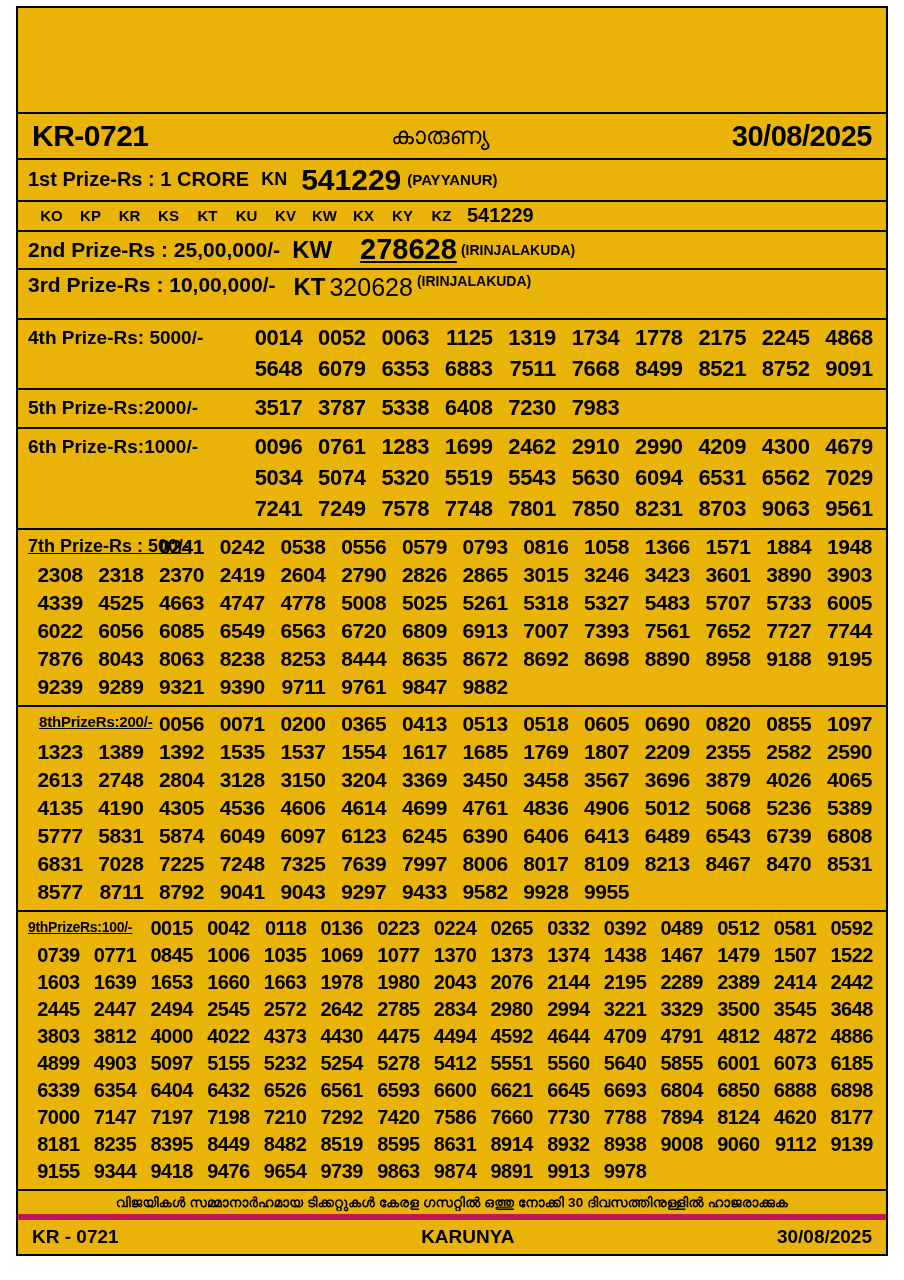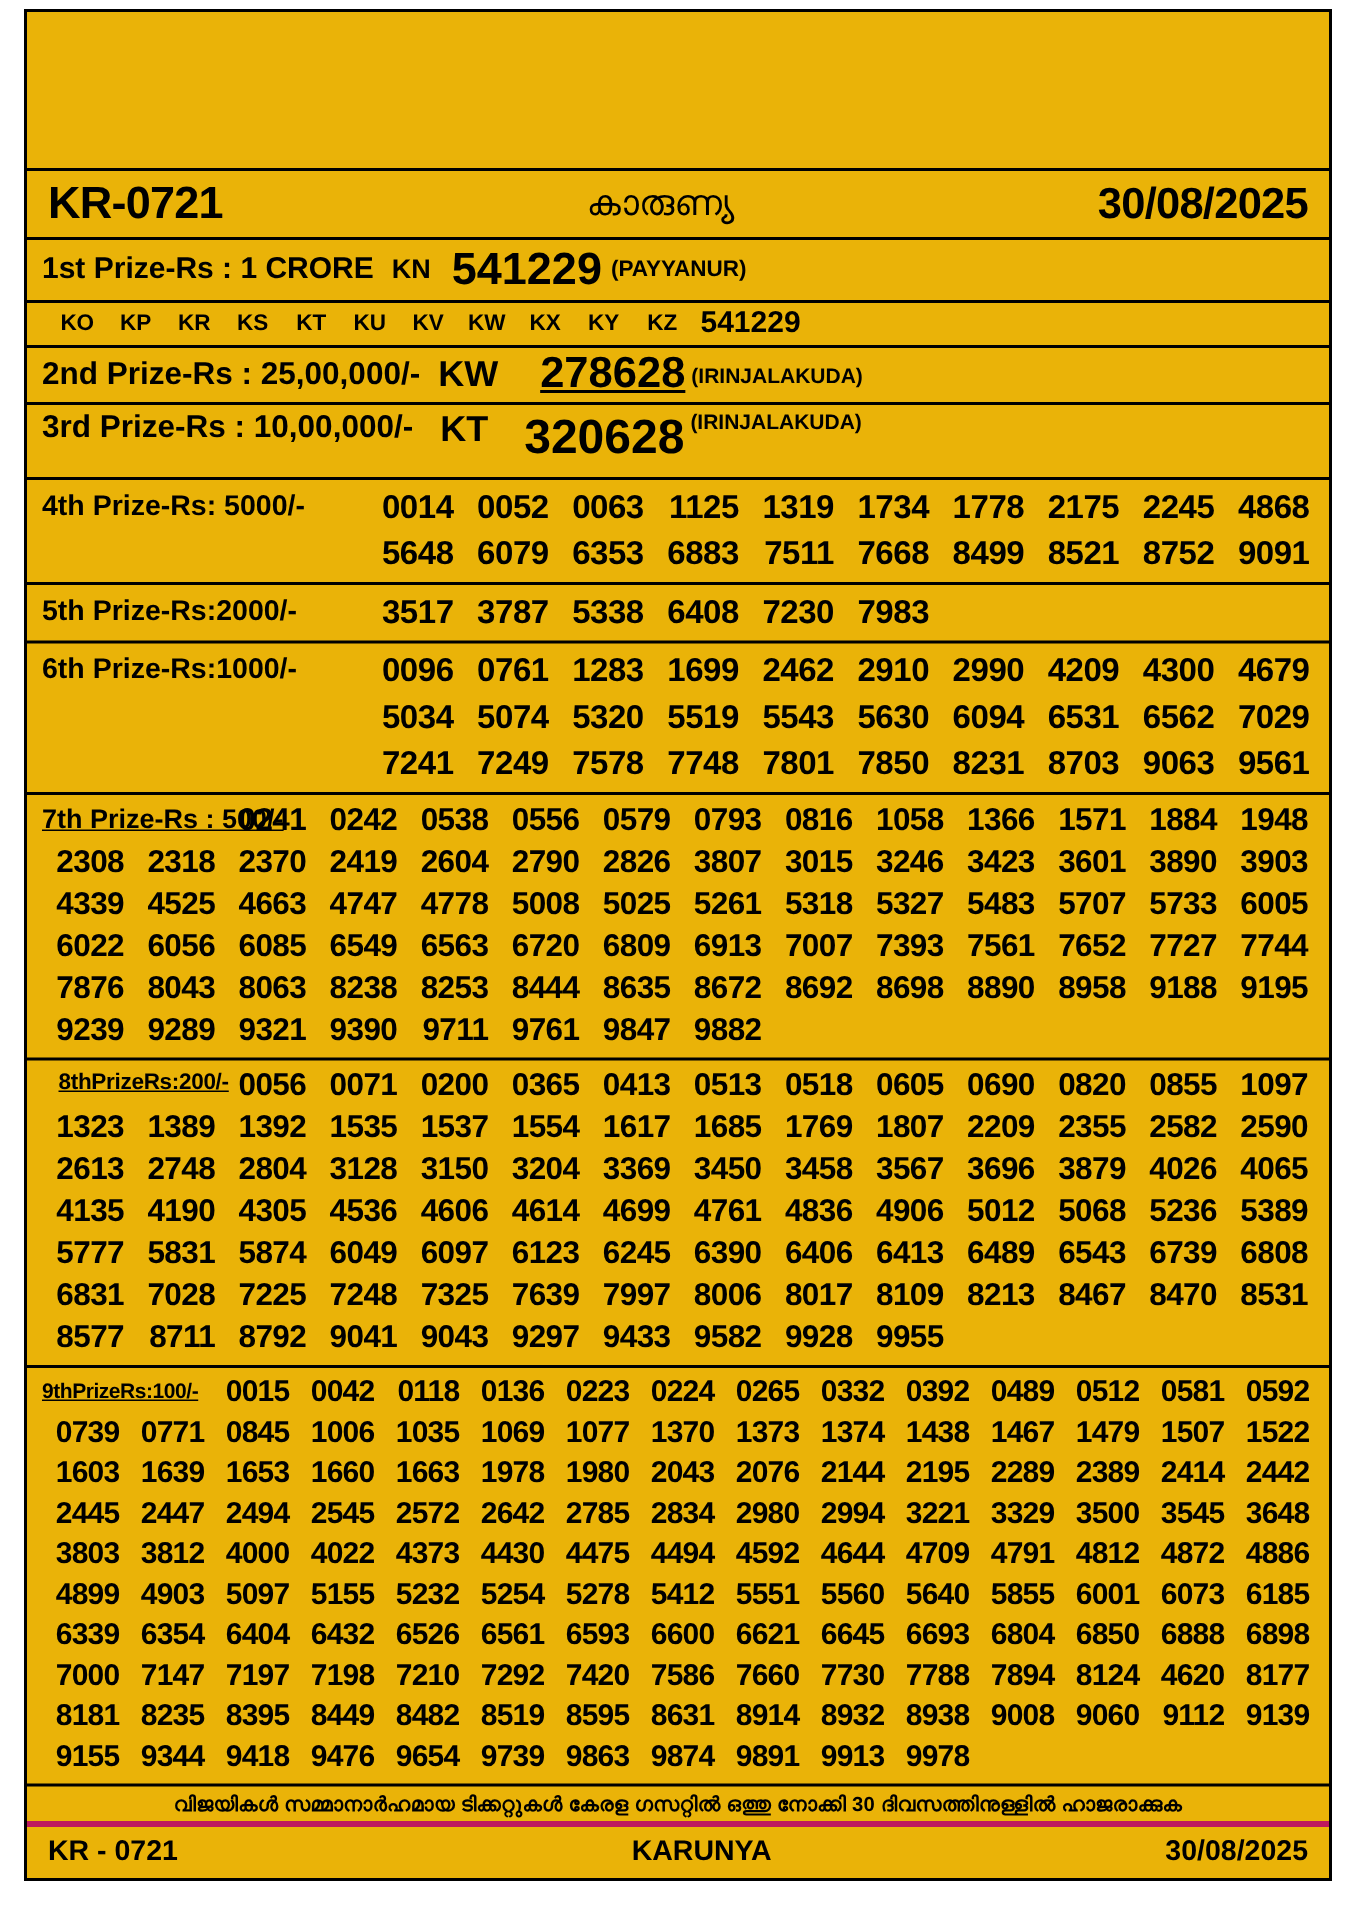--- a/index.html
+++ b/index.html
@@ -91,21 +91,21 @@
 
   .p2 { height: 38px; display: flex; align-items: center; }
   .p2 .lbl { font-size: 21px; }
   .p2 .series { font-size: 24px; font-weight: bold; margin-left: 12px; }
   .p2 .num { font-size: 29px; font-weight: bold; margin-left: 28px; text-decoration: underline; }
   .p2 .place { font-size: 14px; font-weight: bold; margin-left: 4px; }
 
   .p3 { height: 50px; display: flex; }
   .p3 .lbl { font-size: 21px; }
   .p3 .series { font-size: 24px; font-weight: bold; margin-left: 18px; }
-  .p3 .num { font-size: 32px; font-weight: bold; margin-left: 24px; }
+  .p3 .num { font-size: 25px; font-weight: normal; margin-left: 4px; }
   .p3 .place { font-size: 14px; font-weight: bold; margin-left: 4px; }
 
   
   .grid-band { display: flex; }
   .grid-band .gl {
     flex: 0 0 216px;
     font-size: 19px;
     font-weight: bold;
     padding-top: 4px;
   }
@@ -168,21 +168,21 @@
     padding: 4px 1px 2px 0;
     letter-spacing: -0.3px;
   }
 
   
   .note {
     text-align: center;
     font-size: 13.5px;
     font-weight: bold;
     padding: 4px 6px 3px;
-    border-bottom: 4px solid #be185d;
+    border-bottom: 6px solid #be185d;
     letter-spacing: 0.2px;
   }
 
   
   .footer {
     display: flex;
     align-items: center;
     justify-content: space-between;
     height: 34px;
     padding: 0 14px;
@@ -332,21 +332,21 @@
           <div class="n">1571</div>
           <div class="n">1884</div>
           <div class="n">1948</div>
           <div class="n">2308</div>
           <div class="n">2318</div>
           <div class="n">2370</div>
           <div class="n">2419</div>
           <div class="n">2604</div>
           <div class="n">2790</div>
           <div class="n">2826</div>
-          <div class="n">3807</div>
+          <div class="n">2865</div>
           <div class="n">3015</div>
           <div class="n">3246</div>
           <div class="n">3423</div>
           <div class="n">3601</div>
           <div class="n">3890</div>
           <div class="n">3903</div>
           <div class="n">4339</div>
           <div class="n">4525</div>
           <div class="n">4663</div>
           <div class="n">4747</div>

